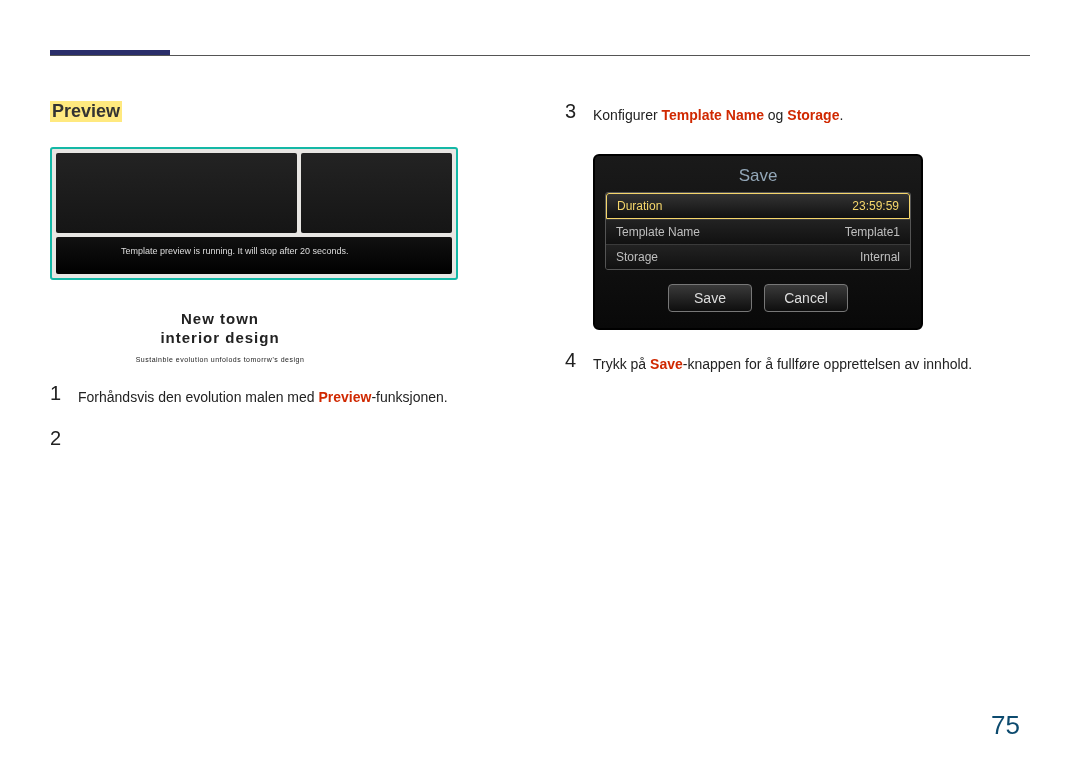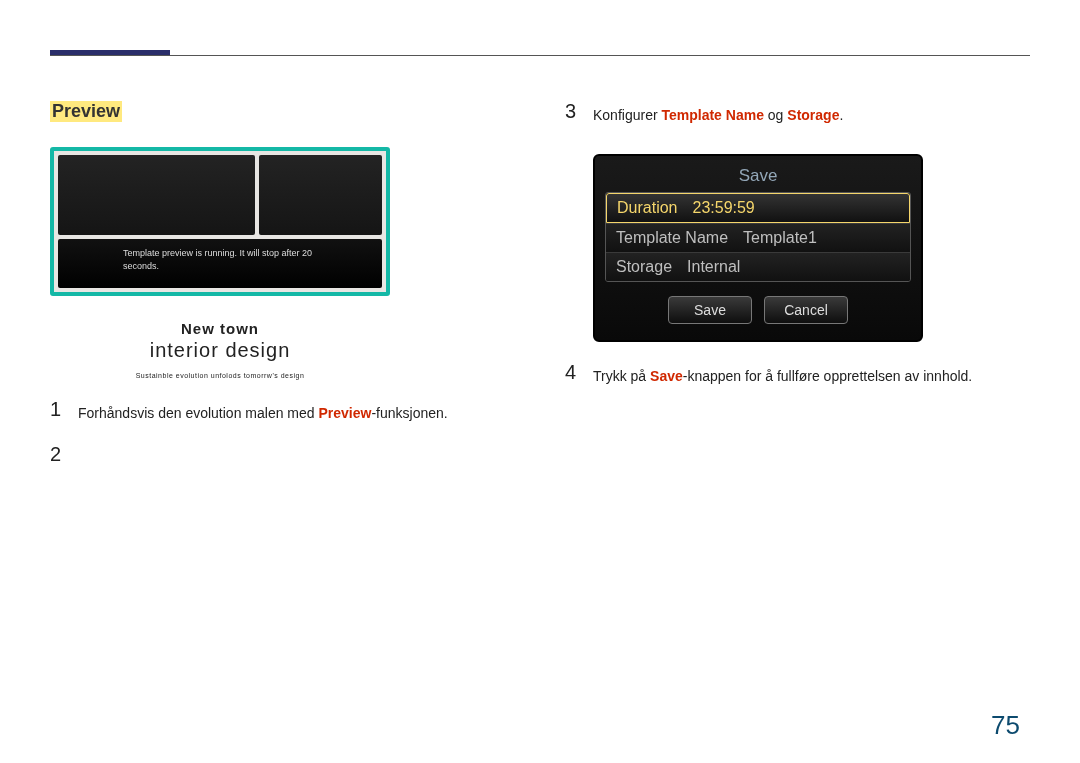--- a/index.html
+++ b/index.html
@@ -42,26 +42,26 @@
     background: #ffe97f;
     color: #333;
     font-weight: 700;
     font-size: 18px;
     padding: 0 2px;
     margin-bottom: 25px;
   }
 
   
   .preview-shot {
-    width: 340px;
+    width: 408px;
     background: #e8e6e3;
-    border: 4px solid #14b8a6;
+    border: 2px solid #14b8a6;
     border-radius: 3px;
     padding: 4px;
-    margin-bottom: 24px;
+    margin-bottom: 30px;
   }
   .preview-panels {
     display: flex;
     gap: 4px;
     height: 80px;
   }
   .preview-panel-left { flex: 1.6; background: linear-gradient(#232323,#151515); border-radius:2px;}
   .preview-panel-right { flex: 1; background: linear-gradient(#232323,#151515); border-radius:2px;}
   .preview-banner {
     margin-top: 4px;
@@ -70,21 +70,21 @@
     font-size: 9px;
     padding: 8px 65px 16px 65px;
     line-height: 1.4;
     border-radius:2px;
   }
   .preview-caption {
     width: 340px;
     text-align: center;
   }
   .preview-caption .t1 { font-weight:700; font-size:15px; letter-spacing:1px; }
-  .preview-caption .t2 { font-weight:400; font-size:20px; letter-spacing:1px; margin-top:2px;}
+  .preview-caption .t2 { font-weight:700; font-size:15px; letter-spacing:1px; margin-top:2px;}
   .preview-caption .t3 { font-size:7px; margin-top:10px; letter-spacing:0.5px;}
 
   
   .step {
     display: flex;
     align-items: flex-start;
     gap: 12px;
     margin-top: 20px;
   }
   .step:first-of-type { margin-top: 28px; }
@@ -124,26 +124,26 @@
     font-weight: 300;
     margin-bottom: 6px;
   }
   .save-list {
     border: 1px solid #555;
     border-radius: 3px;
     overflow: hidden;
   }
   .save-row {
     display: flex;
+    justify-content: space-between;
     padding: 5px 10px;
-    font-size: 16px;
+    font-size: 12px;
     border-top: 1px solid #3a3a3a;
     color: #bfbfbf;
     background: linear-gradient(#222,#111);
-    gap: 15px;
   }
   .save-row:first-child { border-top: none; }
   .save-row.sel {
     color: #f5d66b;
     background: linear-gradient(#333,#111);
     border: 1px solid #f5d66b;
     border-radius: 3px 3px 0 0;
   }
   .save-buttons {
     display: flex;

